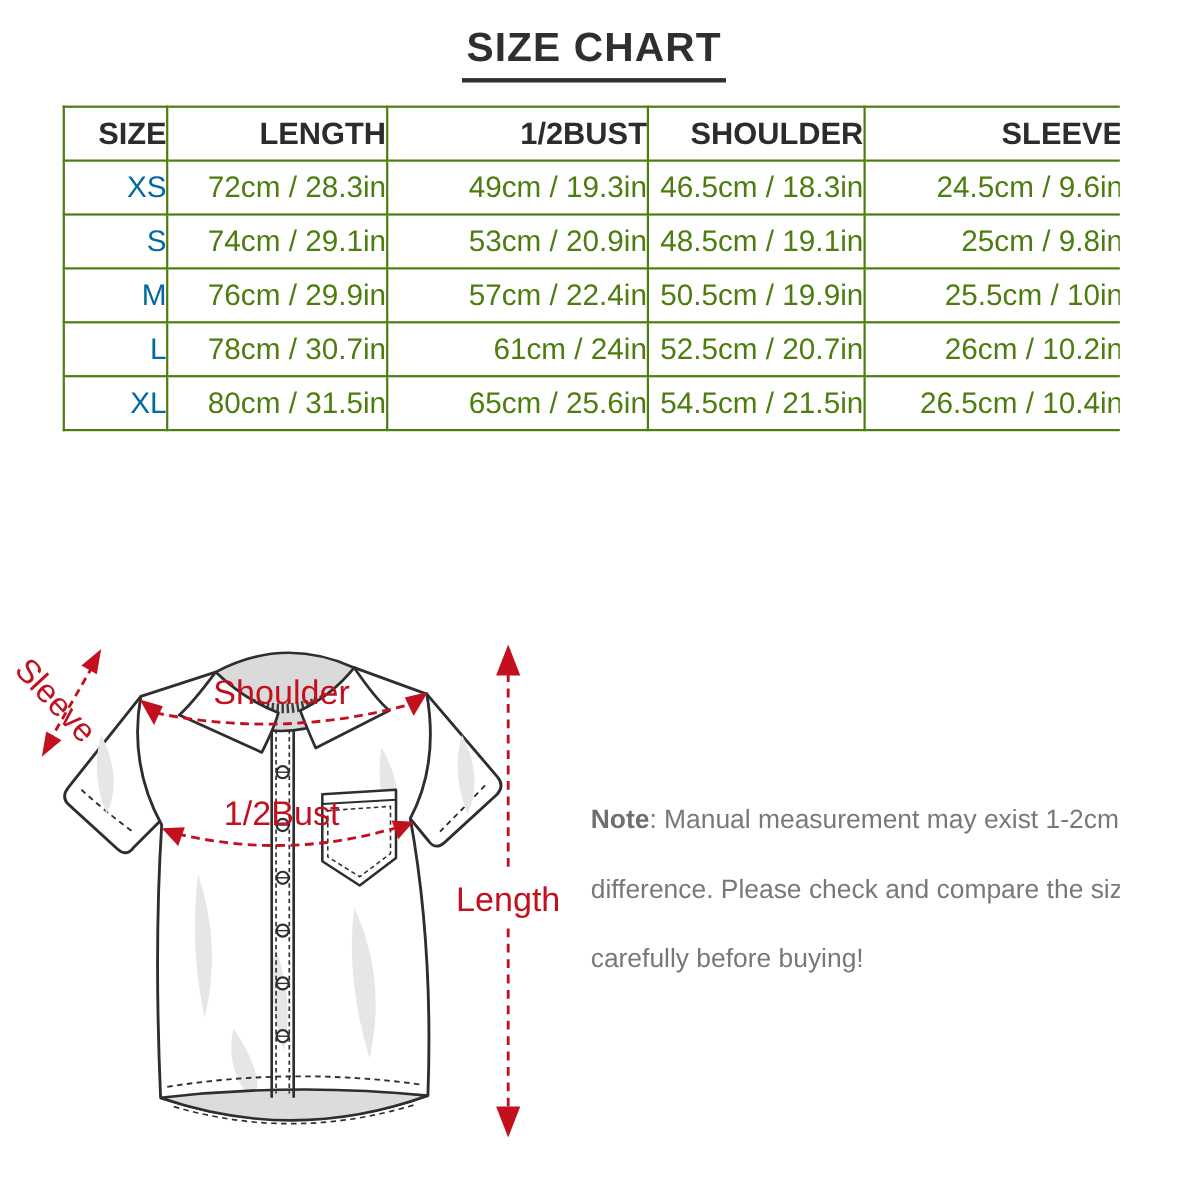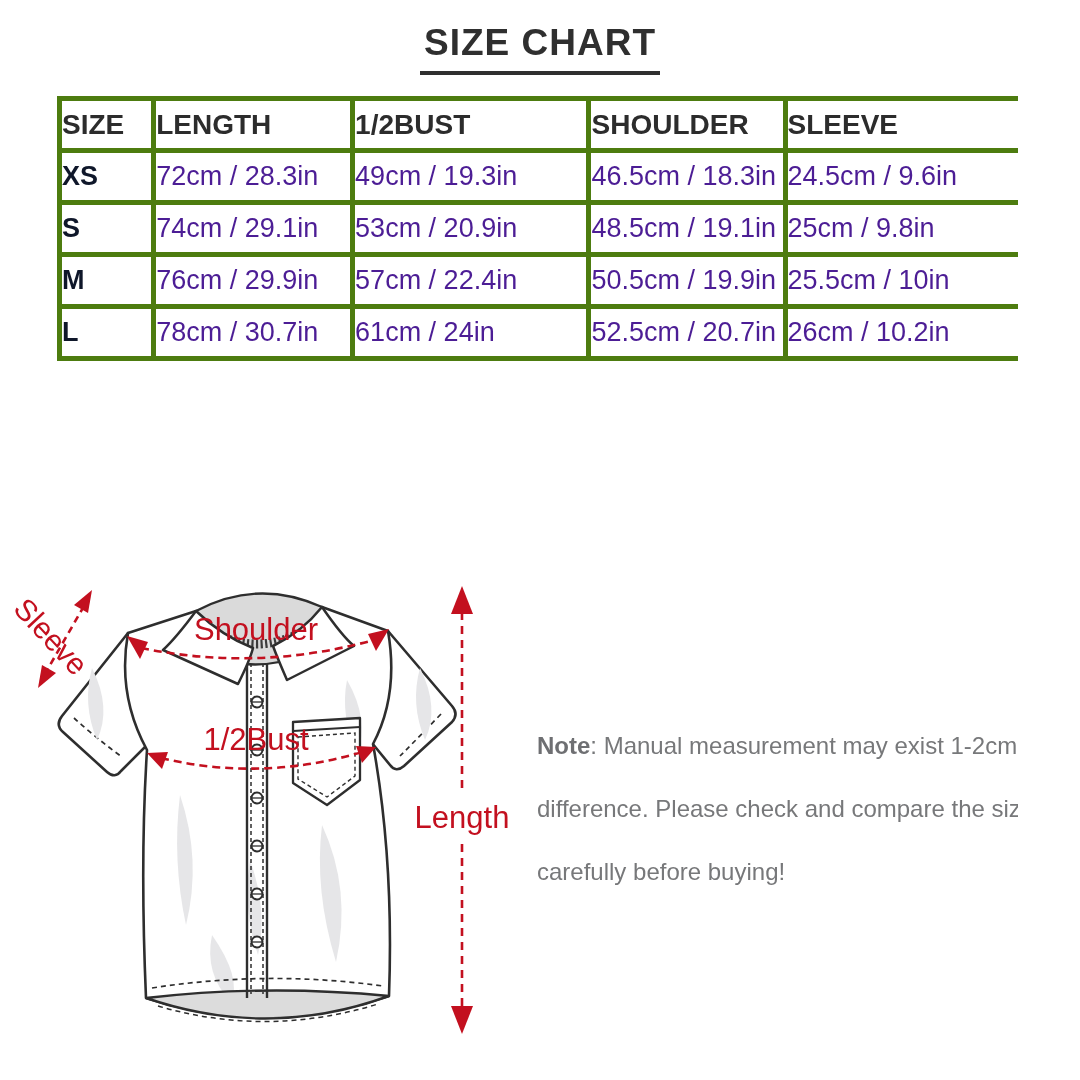--- a/index.html
+++ b/index.html
@@ -12,26 +12,26 @@
   .title{
     display:inline-block;margin:0;font-size:37px;font-weight:bold;color:#2f2f2f;
     letter-spacing:1px;border-bottom:4px solid #2f2f2f;padding:0 4px 7px 4px;
   }
   
   table.size-table{
     position:absolute;left:57px;top:96px;width:966px;
     border-collapse:collapse;table-layout:fixed;
   }
   .size-table th,.size-table td{
-    border:5px solid #4d7c0f;height:47px;text-align:left;vertical-align:middle;
+    border:2px solid #4d7c0f;height:47px;text-align:right;vertical-align:middle;
     padding:0;white-space:nowrap;
   }
   .size-table th{font-size:28px;font-weight:bold;color:#2c2c2c;}
-  .size-table td{font-size:27px;color:#4c1d95;font-weight:normal;}
-  .size-table td.size-cell{font-weight:bold;color:#0f172a;}
+  .size-table td{font-size:27px;color:#4d7c0f;font-weight:normal;}
+  .size-table td.size-cell{font-weight:normal;color:#0369a1;}
   
   .shirt-figure{position:absolute;left:0;top:560px;width:520px;height:500px;}
   
   .note{
     position:absolute;left:537px;top:714px;width:505px;
     font-size:24px;line-height:63px;color:#77787a;
   }
   .note .note-label{font-weight:bold;color:#6e6f72;}
 </style>
 </head>
@@ -81,20 +81,27 @@
         <td>57cm / 22.4in</td>
         <td>50.5cm / 19.9in</td>
         <td>25.5cm / 10in</td>
       </tr>
       <tr>
         <td class="size-cell">L</td>
         <td>78cm / 30.7in</td>
         <td>61cm / 24in</td>
         <td>52.5cm / 20.7in</td>
         <td>26cm / 10.2in</td>
+      </tr>
+      <tr>
+        <td class="size-cell">XL</td>
+        <td>80cm / 31.5in</td>
+        <td>65cm / 25.6in</td>
+        <td>54.5cm / 21.5in</td>
+        <td>26.5cm / 10.4in</td>
       </tr>
     </tbody>
   </table>
 
   <svg class="shirt-figure" viewBox="0 0 520 500" font-family="Liberation Sans, sans-serif">
 
     <g fill="#ffffff" stroke="#2e2e2e" stroke-width="2.6" stroke-linejoin="round">
       <path d="M128,73 L62,156 Q55,165 63,172 L107,212 Q115,219 121,211 L146,186 Z"></path>
       <path d="M388,71 L452,146 Q459,154 452,162 L404,206 Q396,213 390,205 L372,183 Z"></path>
     </g>

